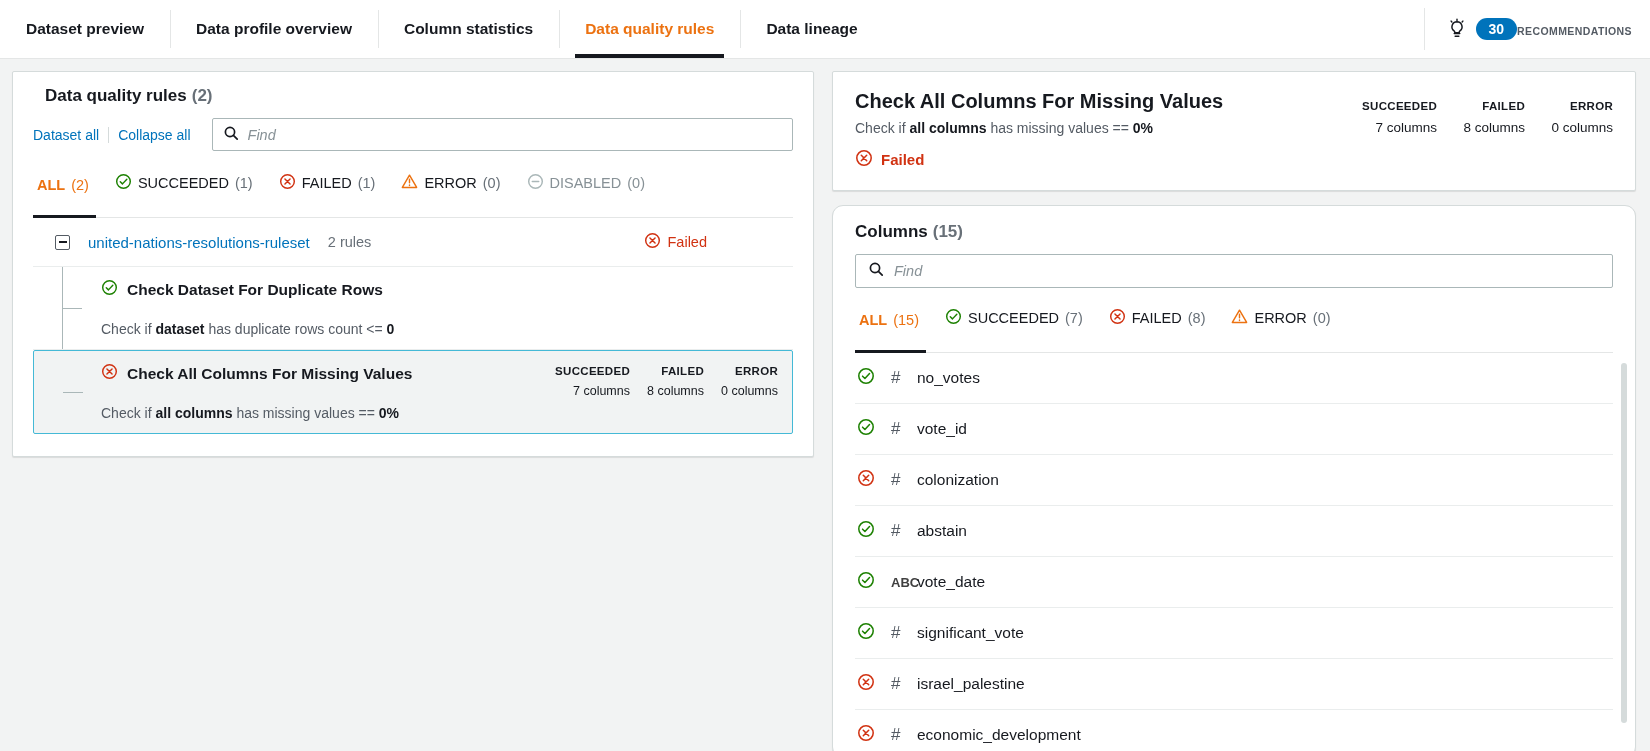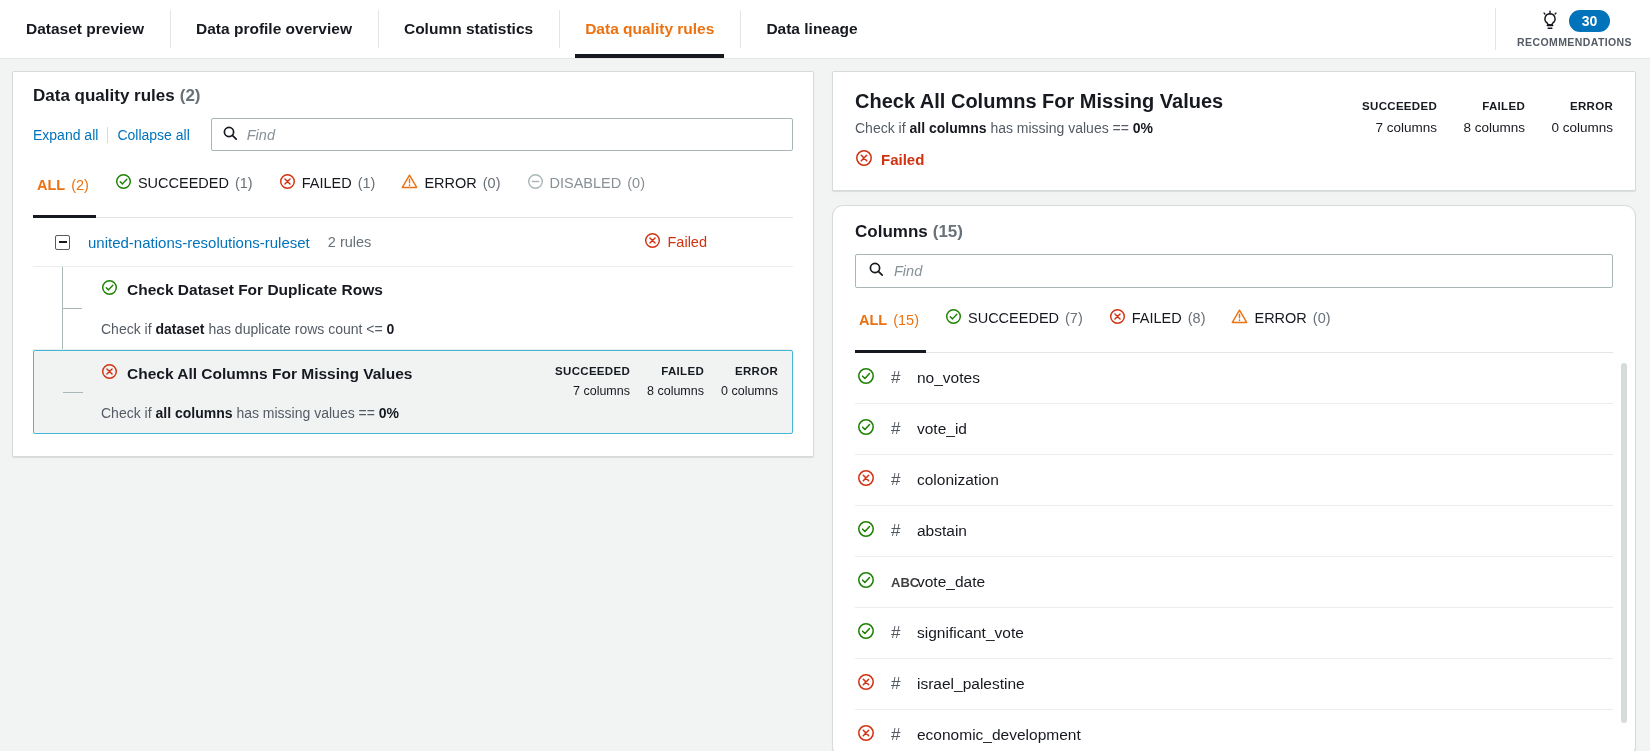--- a/index.html
+++ b/index.html
@@ -38,21 +38,21 @@
   }
   .tab.active { color: #ec7211; }
   .tab.active::after {
     content: "";
     position: absolute; left: 16px; right: 16px; bottom: 0;
     height: 4px; background: #16191f;
   }
 
   .recos {
     margin-left: auto;
-    display: flex; flex-direction: column;
+    display: flex; flex-direction: row;
     align-items: center; justify-content: center;
     padding: 0 18px 0 22px;
     position: relative;
     cursor: pointer;
   }
   .recos::before {
     content: "";
     position: absolute; left: 0; top: 8px; bottom: 8px;
     width: 1px; background: #e4e6e6;
   }
@@ -86,20 +86,21 @@
     border: 1px solid #d5dbdb;
     border-radius: 2px;
     box-shadow: 0 1px 1px rgba(0,0,0,.10);
   }
 
   
   .lc-inner { padding: 14px 20px 22px 20px; }
   .lc-title {
     font-size: 17px; font-weight: bold; color: #16191f;
     margin-bottom: 12px;
+    margin-left: 12px;
   }
   .lc-title .count { color: #687078; font-weight: bold; margin-left: 5px; }
 
   .lc-controls { display: flex; align-items: center; gap: 0; margin-bottom: 16px; }
   .linkbtn {
     color: #0073bb; font-size: 14px; cursor: pointer;
     padding-right: 9px;
   }
   .linkbtn + .linkbtn {
     border-left: 1px solid #d5dbdb;
@@ -303,21 +304,21 @@
 
   <div class="left-col">
     <div class="card">
       <div class="lc-inner">
 
         <div class="lc-title">
           <span>Data quality rules</span><span class="count">(2)</span>
         </div>
 
         <div class="lc-controls">
-          <span class="linkbtn">Expand all</span>
+          <span class="linkbtn">Dataset all</span>
           <span class="linkbtn">Collapse all</span>
           <div class="searchbox">
             <span class="ico">
               <svg width="16" height="16" viewBox="0 0 16 16" fill="none" stroke="#16191f" stroke-width="1.7">
                 <circle cx="7" cy="7" r="4.6"></circle>
                   <path d="M10.4 10.4 14.2 14.2" stroke-linecap="round"></path>
               </svg>
             </span>
             <span class="ph">Find</span>
           </div>

